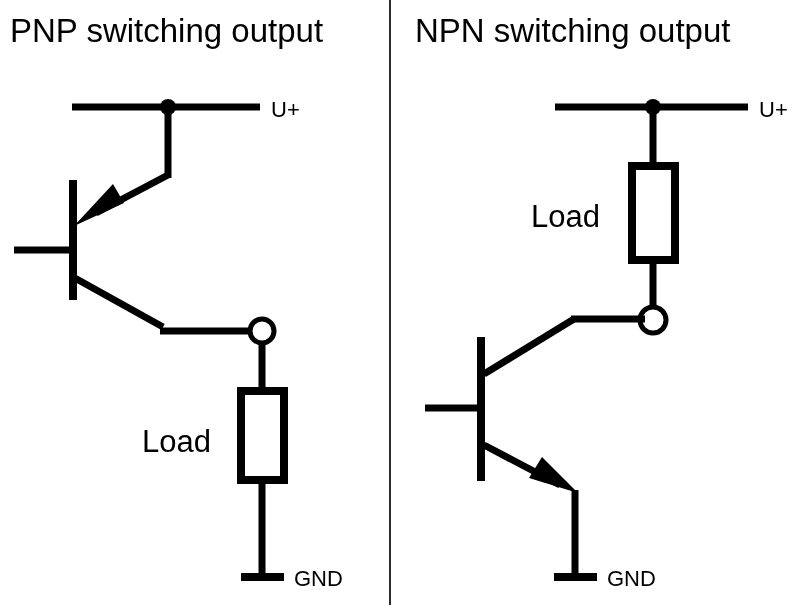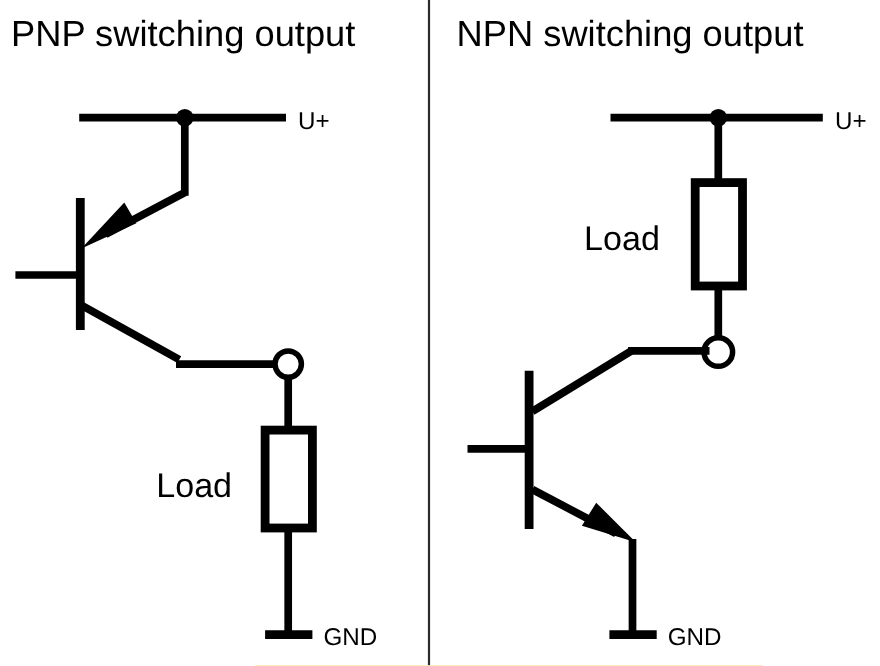--- a/index.html
+++ b/index.html
@@ -7,21 +7,21 @@
     padding: 0;
     background: #ffffff;
   }
   body {
     font-family: "Liberation Sans", sans-serif;
   }
   #page {
     position: relative;
     width: 800px;
     height: 605px;
-    background: #eab308;
+    background: #4d7c0f;
     overflow: hidden;
   }
   #page svg {
     position: absolute;
     left: 0;
     top: 0;
     display: block;
   }
   .panel-title {
     font-family: "Liberation Sans", sans-serif;

